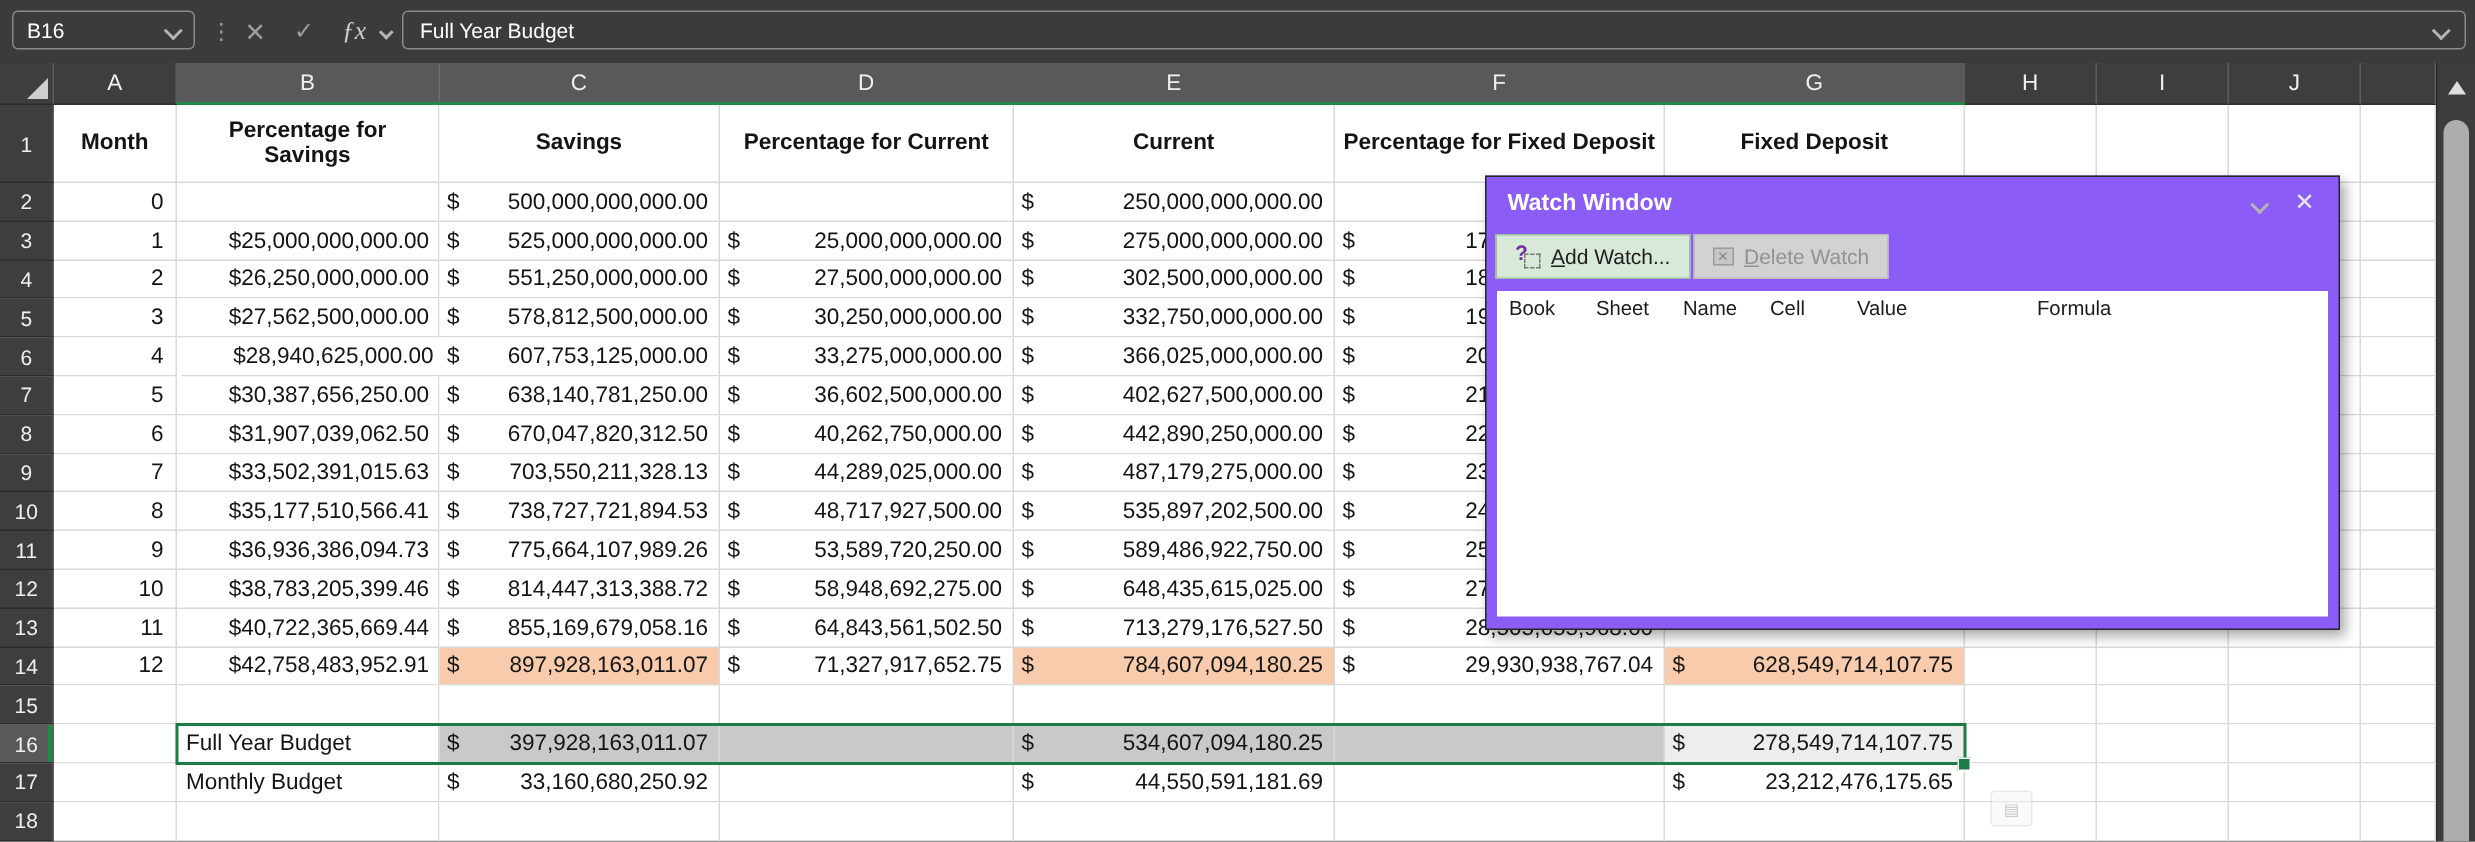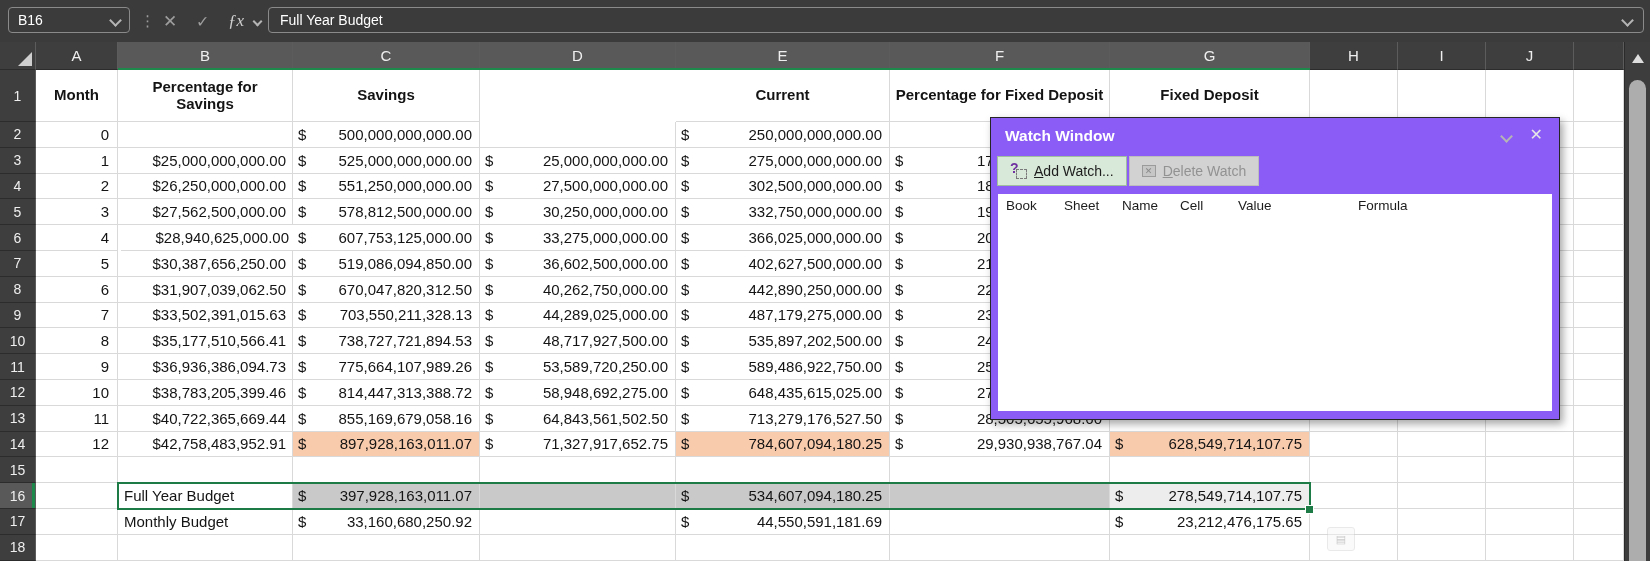--- a/index.html
+++ b/index.html
@@ -171,20 +171,21 @@
     <div class="hdrcell" style="left: 0px; top: 380px; width: 36px; height: 25.8px; font-size: 14px;">12</div>
     <div class="hdrcell" style="left: 0px; top: 405.8px; width: 36px; height: 25.8px; font-size: 14px;">13</div>
     <div class="hdrcell" style="left: 0px; top: 431.6px; width: 36px; height: 25.8px; font-size: 14px;">14</div>
     <div class="hdrcell" style="left: 0px; top: 457.4px; width: 36px; height: 25.8px; font-size: 14px;">15</div>
     <div class="hdrcell rh-sel" style="left: 0px; top: 483.2px; width: 36px; height: 25.8px; font-size: 14px;">16</div>
     <div class="hdrcell" style="left: 0px; top: 509px; width: 36px; height: 25.8px; font-size: 14px;">17</div>
     <div class="hdrcell" style="left: 0px; top: 534.8px; width: 36px; height: 25.8px; font-size: 14px;">18</div>
     <div class="cell boldhdr" style="left: 36px; top: 70px; width: 82px; height: 52px;">Month</div>
     <div class="cell boldhdr" style="left: 118px; top: 70px; width: 175px; height: 52px;">Percentage for Savings</div>
     <div class="cell boldhdr" style="left: 293px; top: 70px; width: 187px; height: 52px;">Savings</div>
+    <div class="cell boldhdr" style="left: 480px; top: 70px; width: 196px; height: 52px;">Percentage for Current</div>
     <div class="cell boldhdr" style="left: 676px; top: 70px; width: 214px; height: 52px;">Current</div>
     <div class="cell boldhdr" style="left: 890px; top: 70px; width: 220px; height: 52px;">Percentage for Fixed Deposit</div>
     <div class="cell boldhdr" style="left: 1110px; top: 70px; width: 200px; height: 52px;">Fixed Deposit</div>
     <div class="cell" style="left: 1310px; top: 70px; width: 88px; height: 52px;"></div>
     <div class="cell" style="left: 1398px; top: 70px; width: 88px; height: 52px;"></div>
     <div class="cell" style="left: 1486px; top: 70px; width: 88px; height: 52px;"></div>
     <div class="cell" style="left: 1574px; top: 70px; width: 50px; height: 52px;"></div>
     <div class="cell num" style="left: 36px; top: 122px; width: 82px; height: 25.8px;">0</div>
     <div class="cell" style="left: 118px; top: 122px; width: 175px; height: 25.8px;"></div>
     <div class="cell acct" style="left: 293px; top: 122px; width: 187px; height: 25.8px;">
@@ -291,21 +292,21 @@
     </div>
     <div class="cell" style="left: 1110px; top: 225.2px; width: 200px; height: 25.8px;"></div>
     <div class="cell" style="left: 1310px; top: 225.2px; width: 88px; height: 25.8px;"></div>
     <div class="cell" style="left: 1398px; top: 225.2px; width: 88px; height: 25.8px;"></div>
     <div class="cell" style="left: 1486px; top: 225.2px; width: 88px; height: 25.8px;"></div>
     <div class="cell" style="left: 1574px; top: 225.2px; width: 50px; height: 25.8px;"></div>
     <div class="cell num" style="left: 36px; top: 251px; width: 82px; height: 25.8px;">5</div>
     <div class="cell curattached" style="left: 118px; top: 251px; width: 175px; height: 25.8px;">$30,387,656,250.00</div>
     <div class="cell acct" style="left: 293px; top: 251px; width: 187px; height: 25.8px;">
       <span>$</span>
-      <span>519,086,094,850.00</span>
+      <span>638,140,781,250.00</span>
     </div>
     <div class="cell acct" style="left: 480px; top: 251px; width: 196px; height: 25.8px;">
       <span>$</span>
       <span>36,602,500,000.00</span>
     </div>
     <div class="cell acct" style="left: 676px; top: 251px; width: 214px; height: 25.8px;">
       <span>$</span>
       <span>402,627,500,000.00</span>
     </div>
     <div class="cell acct" style="left: 890px; top: 251px; width: 220px; height: 25.8px;">

